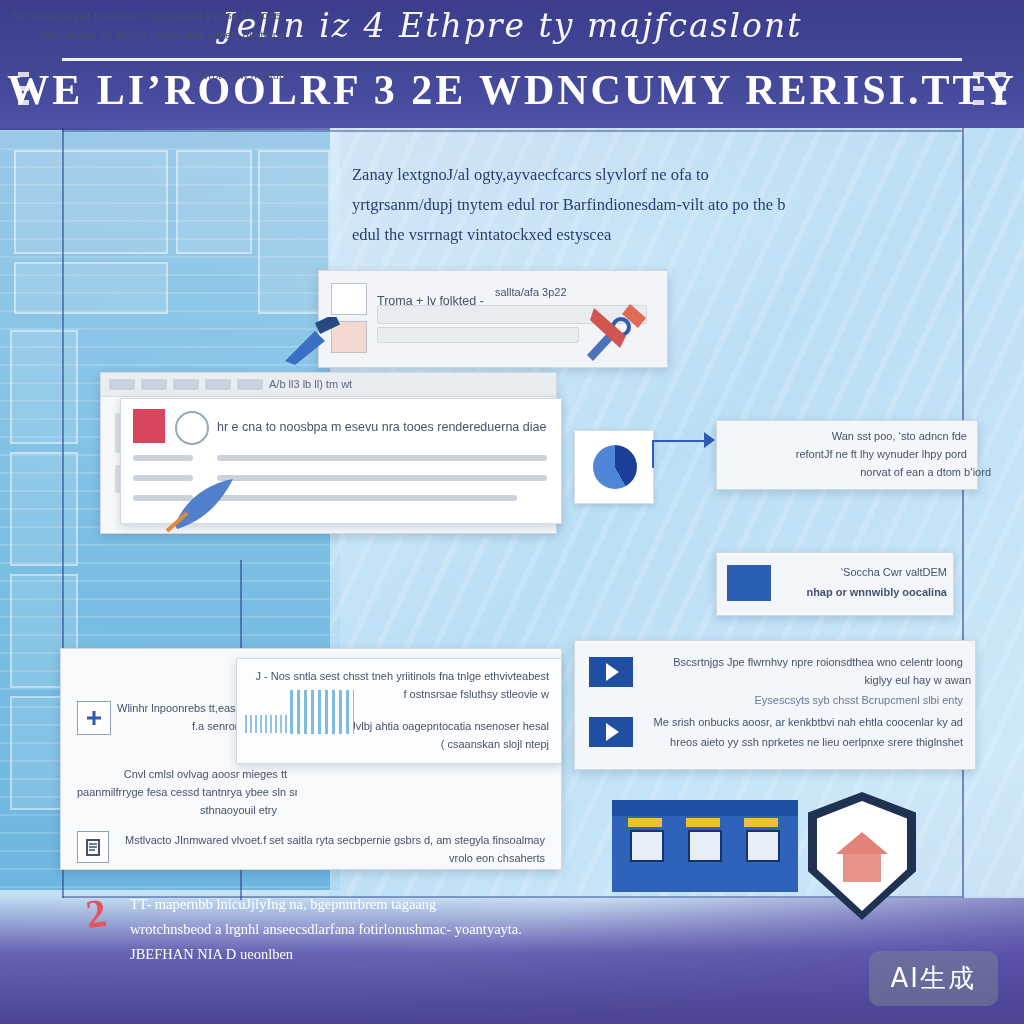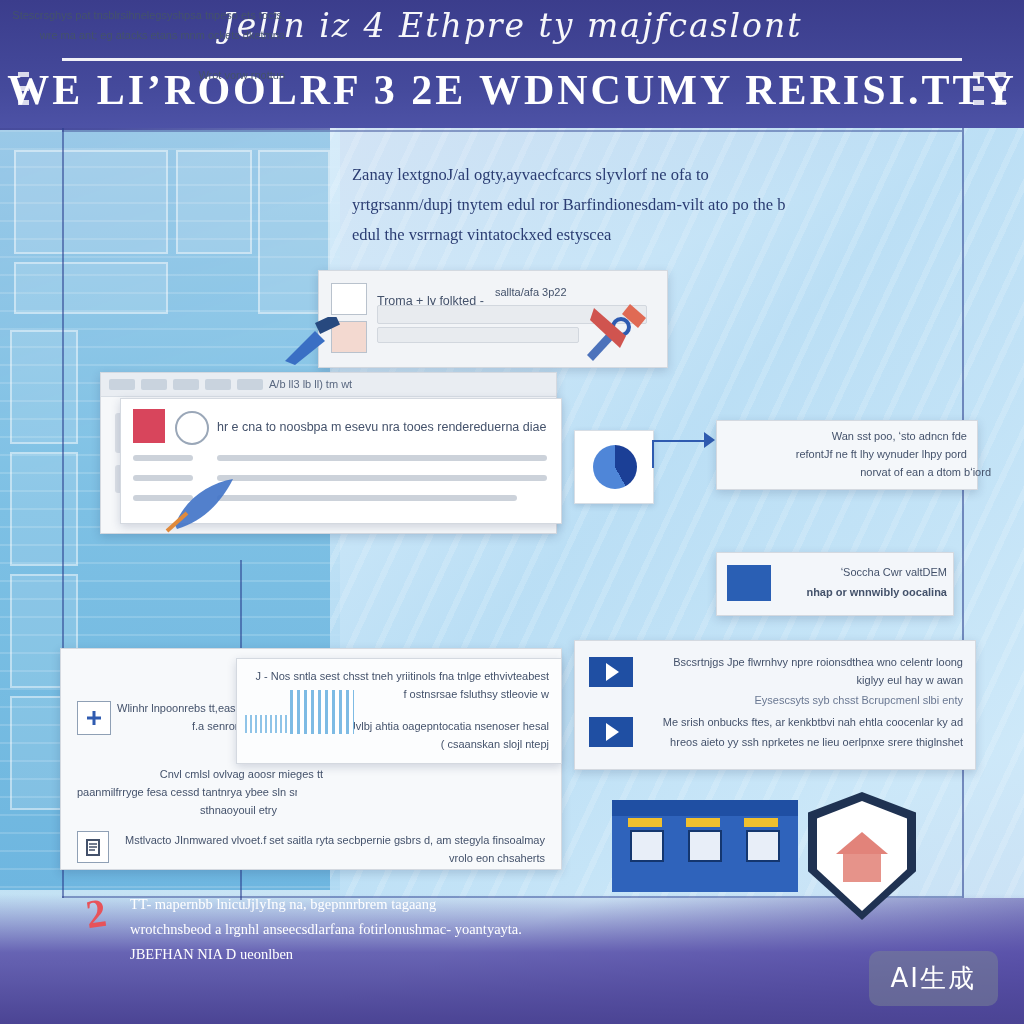--- a/index.html
+++ b/index.html
@@ -451,39 +451,39 @@
     <div style="position:absolute; left:10px; top:12px; width:44px; height:36px; background:#2a5fb4;"></div>
     <div class="txt txt-sm" style="left:62px; top:12px; width:168px;">ʻSoccha   Cwr valtDEM</div>
     <div class="txt txt-sm" style="left:62px; top:32px; width:168px;font-weight:bold;">nhap or wnnwibly oocalina</div>
   </div>
 
   <div class="card" id="note-card-4">
     <div class="play-box" style="left:14px; top:16px; width:44px; height:30px;">
         <span class="play-tri"></span>
       </div>
     <div class="txt txt-sm" style="left:68px; top:14px; width:320px;">Bscsrtnjgs Jpe flwrnhvy npre roionsdthea  wno celentr loong</div>
-    <div class="txt txt-sm" style="left:68px; top:32px; width:320px;">kiglyy eul hay  w awan</div>
+    <div class="txt txt-sm" style="left:76px; top:32px; width:320px;">kiglyy eul hay  w awan</div>
     <div class="txt txt-sm" style="left:68px; top:52px; width:320px; color:#6a7892;">Eysescsyts syb chsst Bcrupcmenl slbi enty</div>
     <div class="play-box" style="left:14px; top:76px; width:44px; height:30px;">
         <span class="play-tri"></span>
       </div>
-    <div class="txt txt-sm" style="left:68px; top:74px; width:320px;">Me srish onbucks ftes, ar kenkbtbvi nah ehtla coocenlar ky ad</div>
+    <div class="txt txt-sm" style="left:68px; top:74px; width:320px;">Me srish onbucks aoosr, ar kenkbtbvi nah ehtla coocenlar ky ad</div>
     <div class="txt txt-sm" style="left:68px; top:94px; width:320px;">hreos aieto yy ssh  nprketes ne lieu oerlpnxe srere thiglnshet</div>
   </div>
 
   <div class="card" id="bottom-card">
     <div class="icon-box" style="left:16px; top:52px; width:32px; height:32px;">
       <svg width="18" height="18" viewBox="0 0 18 18">
           <path d="M9 2 V16 M2 9 H16" stroke="#2f5bb0" stroke-width="3"></path>
         </svg>
     </div>
     <div class="txt txt-sm" style="left:56px; top:52px; width:160px;">Wlinhr lnpoonrebs tt,eas mneuoyrypete</div>
     <div class="txt txt-sm" style="left:56px; top:70px; width:160px;">f.a senrontacdnq,</div>
 
-    <div class="txt txt-sm" style="left:16px; top:118px; width:210px;margin-left:36px;">Cnvl cmlsl ovlvag aoosr mieges tt</div>
+    <div class="txt txt-sm" style="left:16px; top:118px; width:210px;">Cnvl cmlsl ovlvag aoosr mieges tt</div>
     <div class="txt txt-sm" style="left:16px; top:136px; width:220px;">paanmilfrryge fesa cessd tantnrya ybee sln srabsck,</div>
     <div class="txt txt-sm" style="left:16px; top:154px; width:200px;">sthnaoyouil etry</div>
 
     <div class="icon-box" style="left:16px; top:182px; width:30px; height:30px;">
       <svg width="16" height="18" viewBox="0 0 16 18">
           <rect x="2" y="2" width="12" height="15" fill="none" stroke="#44526b" stroke-width="2"></rect>
           <path d="M4 6 H12 M4 9 H12 M4 12 H10" stroke="#44526b" stroke-width="1.4"></path>
         </svg>
     </div>
     <div class="txt txt-sm" style="left:54px; top:184px; width:430px;">Mstlvacto JInmwared vlvoet.f set  saitla ryta secbpernie gsbrs d, am stegyla finsoalmay</div>

